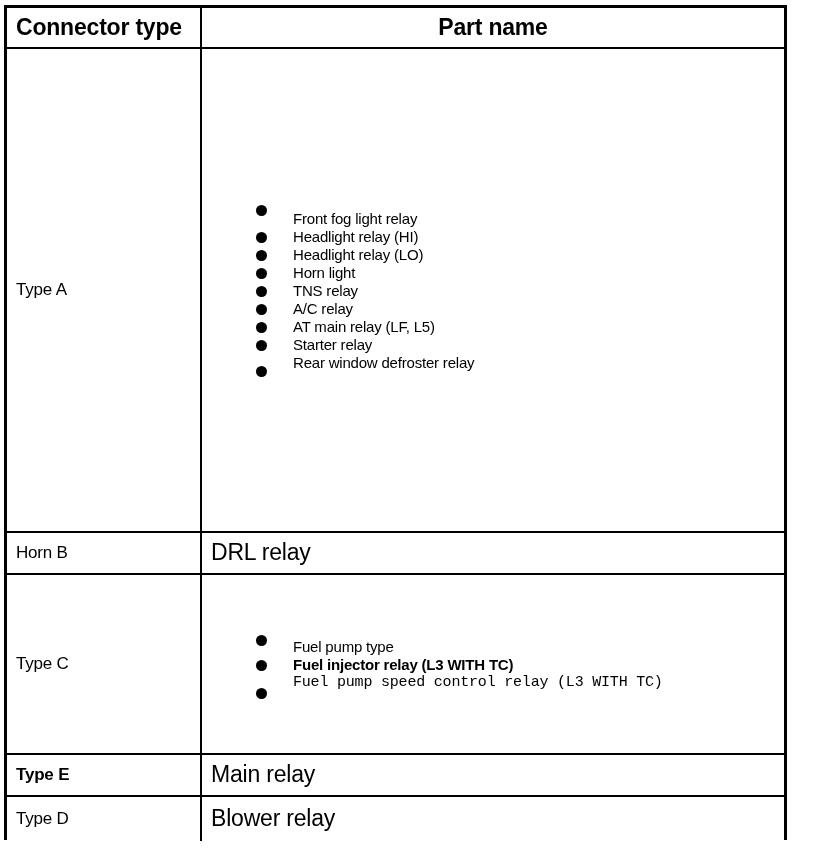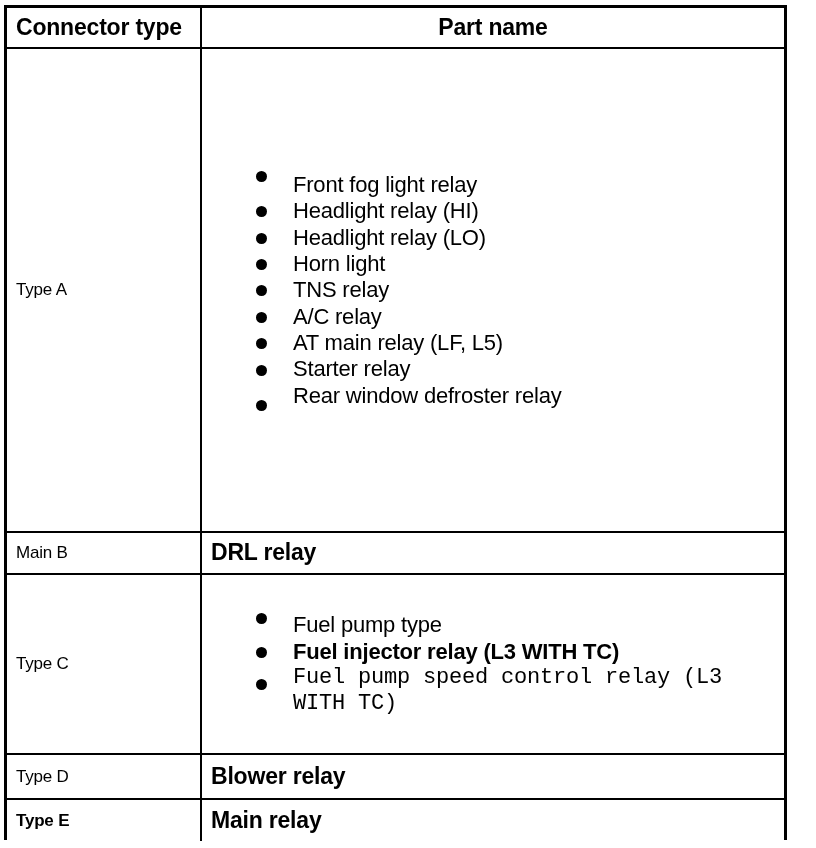--- a/index.html
+++ b/index.html
@@ -90,34 +90,33 @@
   
   .part-cell {
     font-size: 23px;
     letter-spacing: -0.2px;
     padding-left: 9px !important;
     padding-right: 10px !important;
   }
   .part-plain {
     display: block;
     line-height: 1.18;
-    font-weight: bold;
   }
 
   ul.bullet-list {
     list-style: none;
     margin: 0;
     padding: 0;
   }
   ul.bullet-list li {
     position: relative;
     margin: 0;
     padding: 0 0 0 82px;
     line-height: 1.20;
-    font-size: 22px;
+    font-size: 15px;
     letter-spacing: -0.2px;
   }
   ul.bullet-list li .bullet-dot {
     position: absolute;
     left: 45px;
     top: 50%;
     width: 11px;
     height: 11px;
     margin-top: -5px;
     background: #000000;
@@ -197,21 +196,21 @@
               </li>
               <li>
                 <span class="bullet-dot"></span>
                 <span>Rear window defroster relay</span>
               </li>
             </ul>
           </td>
         </tr>
 
         <tr style="height:42px;">
-          <td class="type-cell">Main B</td>
+          <td class="type-cell">Horn B</td>
           <td class="part-cell">
             <span class="part-plain">DRL relay</span>
           </td>
         </tr>
 
         <tr style="height:180px;">
           <td class="type-cell">Type C</td>
           <td class="part-cell">
             <ul class="bullet-list list-type-c">
               <li>
@@ -223,30 +222,30 @@
                 <span>Fuel injector relay (L3 WITH TC)</span>
               </li>
               <li class="wrapped">
                 <span class="bullet-dot"></span>
                 <span>Fuel pump speed control relay (L3 WITH TC)</span>
               </li>
             </ul>
           </td>
         </tr>
 
+        <tr style="height:42px;">
+          <td class="type-cell bold">Type E</td>
+          <td class="part-cell">
+            <span class="part-plain">Main relay</span>
+          </td>
+        </tr>
+
         <tr style="height:45px;">
           <td class="type-cell">Type D</td>
           <td class="part-cell">
             <span class="part-plain">Blower relay</span>
-          </td>
-        </tr>
-
-        <tr style="height:42px;">
-          <td class="type-cell bold">Type E</td>
-          <td class="part-cell">
-            <span class="part-plain">Main relay</span>
           </td>
         </tr>
 
       </tbody>
     </table>
   </div>
 </div>
 
 </body></html>

